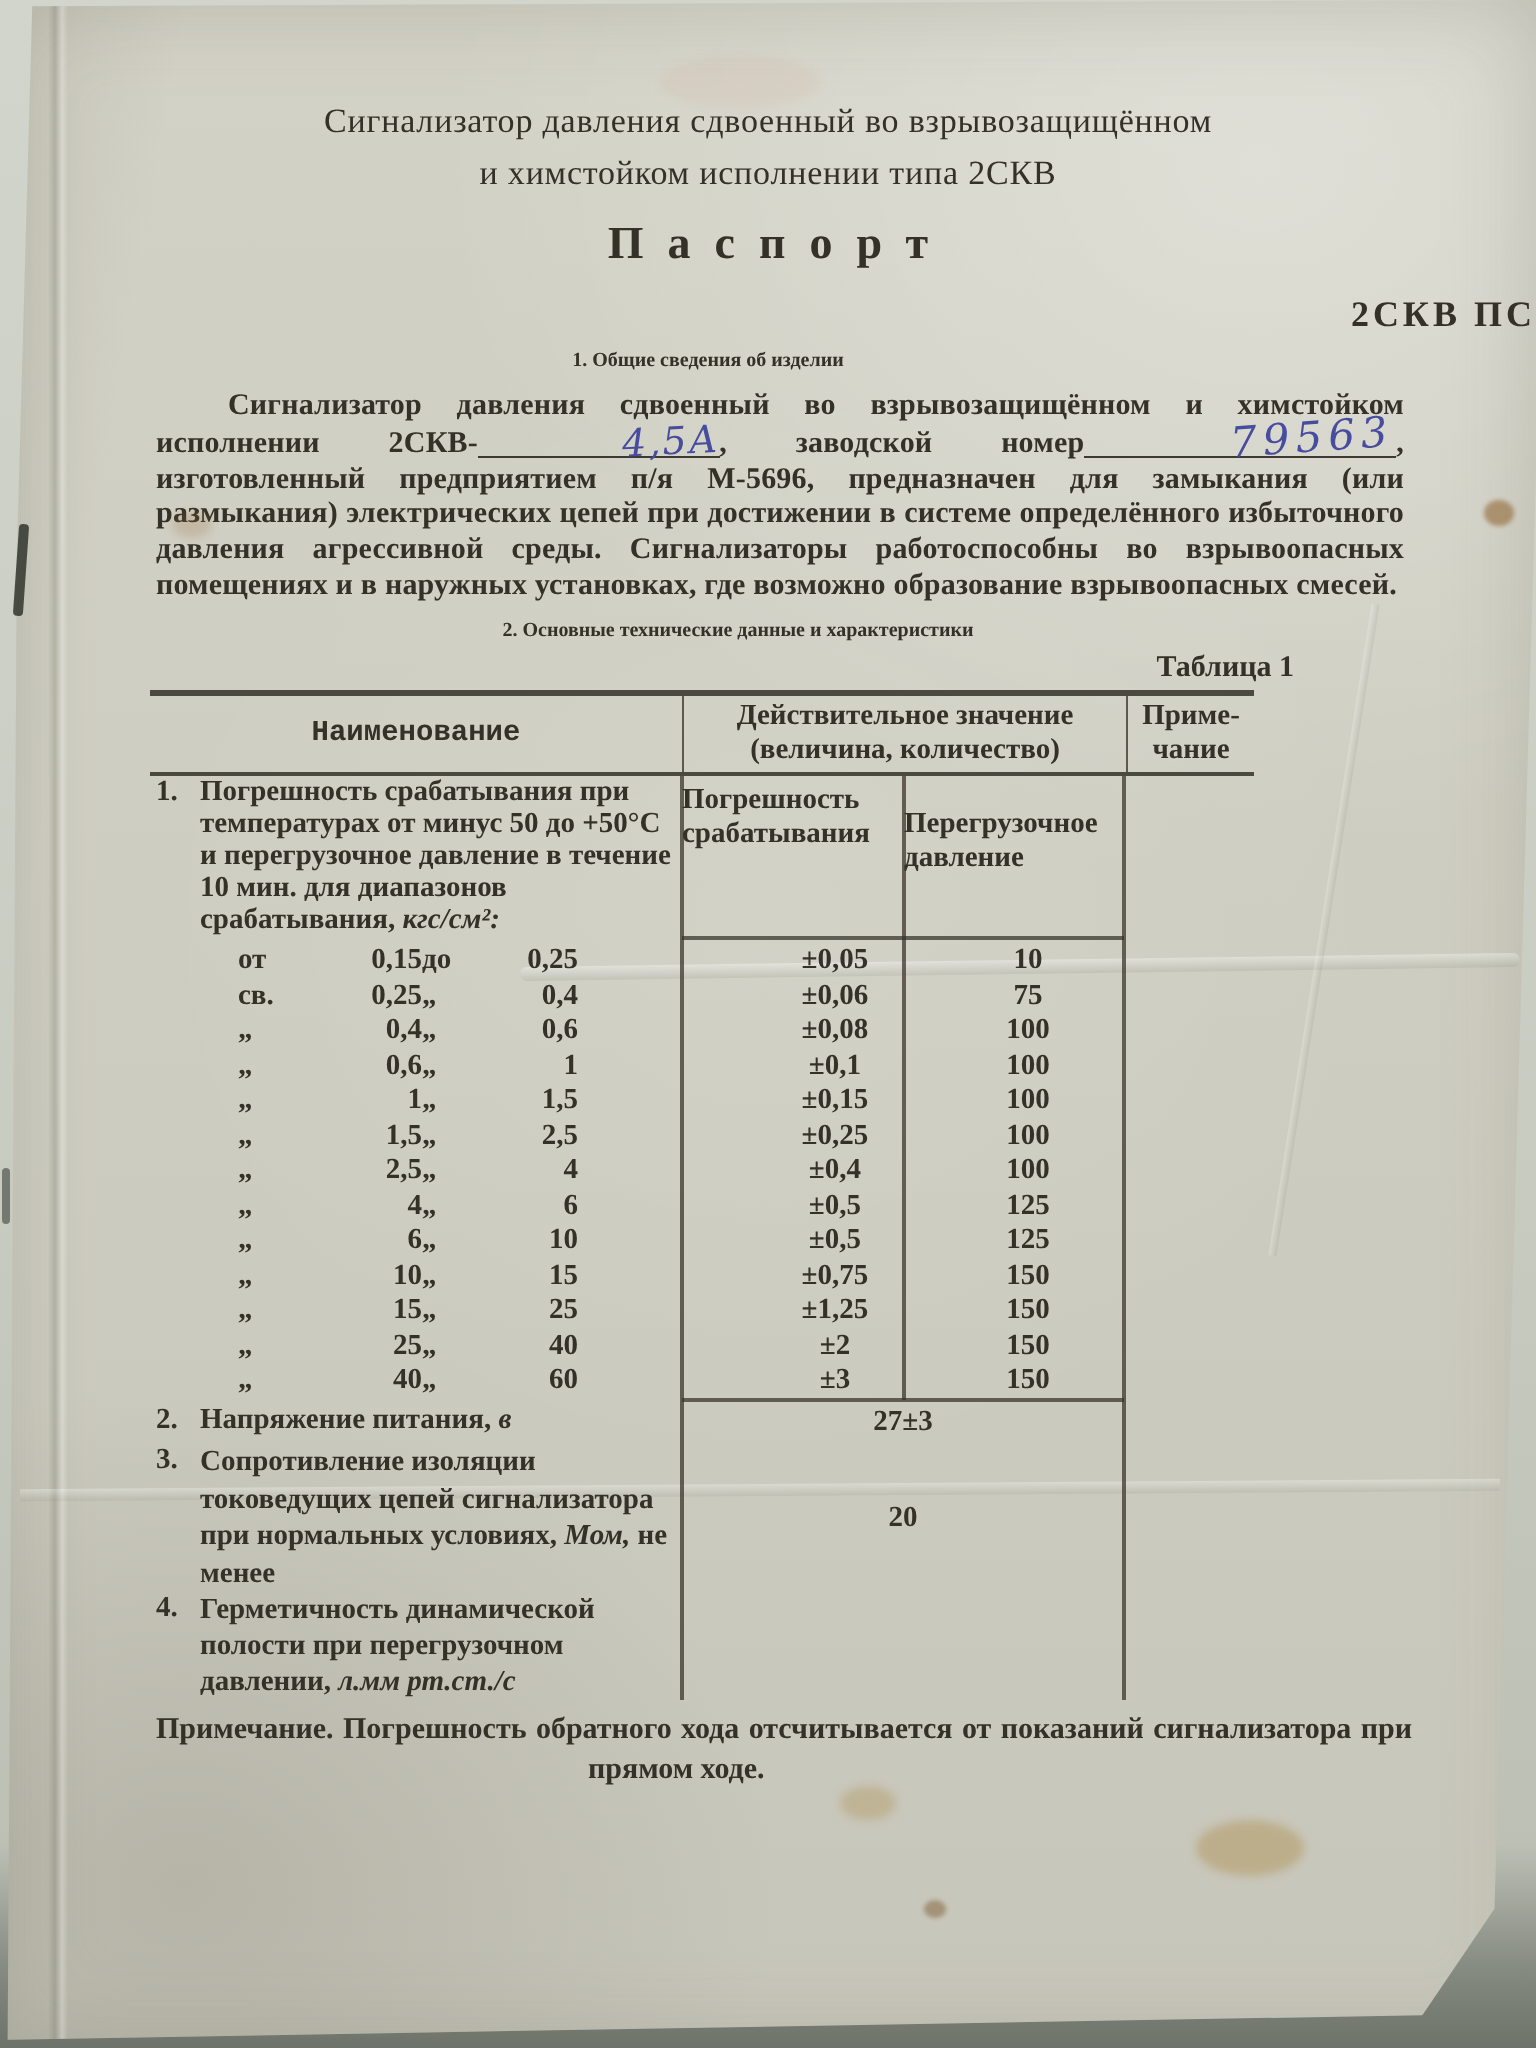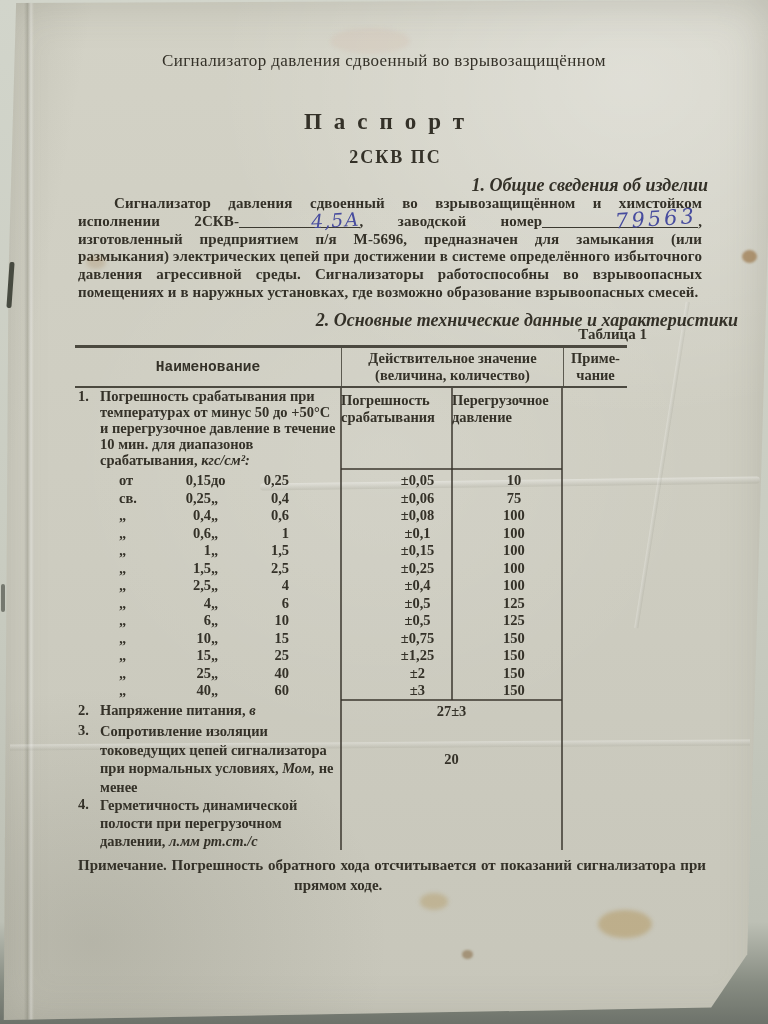--- a/index.html
+++ b/index.html
@@ -16,22 +16,22 @@
       radial-gradient(70% 45% at 12% 92%, rgba(95,95,80,0.18), rgba(0,0,0,0) 55%),
       radial-gradient(60% 40% at 50% 45%, rgba(255,255,255,0.10), rgba(0,0,0,0) 70%),
       linear-gradient(100deg, rgba(115,115,100,0.14), rgba(0,0,0,0) 10%),
       linear-gradient(180deg,#d3d2c6 0%,#cdccc0 55%,#c7c6ba 100%);
     box-shadow:inset 0 0 46px rgba(108,108,92,0.28);
     color:#343128;
   }
   .txt{position:absolute;color:#343128;}
   .title{top:48px;left:40px;right:40px;text-align:center;font-weight:400;font-size:17px;line-height:26px;letter-spacing:0.4px;}
   .doc-title{top:109px;left:0;right:0;text-align:center;font-weight:700;font-size:23px;letter-spacing:12px;text-indent:12px;}
-  .doc-code{top:147px;left:0;right:0;text-align:center;font-weight:700;font-size:18px;letter-spacing:2px;margin-left:23px;}
-  .s-heading{text-align:right;font-weight:700;font-size:18px;left:0;right:60px;font-style:italic;}
+  .doc-code{top:147px;left:0;right:0;text-align:right;font-weight:700;font-size:18px;letter-spacing:2px;margin-left:23px;}
+  .s-heading{text-align:center;font-weight:700;font-size:10px;left:0;right:60px;}
   .s1{top:175px;}
   .s2{top:310px;right:30px;}
   .para{top:195px;left:78px;width:624px;font-size:15px;line-height:17.8px;font-weight:700;text-align:justify;text-indent:36px;letter-spacing:0.1px;}
   .blank{display:inline-block;border-bottom:1.6px solid #3c3a31;text-align:center;line-height:12px;vertical-align:baseline;}
   .blank-model{min-width:86px;}
   .blank-serial{min-width:156px;}
   .hw{font-family:"DejaVu Serif",serif;font-style:italic;font-weight:400;color:#474c9e;display:inline-block;}
   .hw-model{font-size:19px;letter-spacing:1px;transform:rotate(-3deg) translateY(2px);}
   .hw-serial{font-size:21px;letter-spacing:3px;transform:rotate(-4deg) translateY(1px);}
   .tbl-label{top:326px;left:75px;width:572px;text-align:right;font-weight:700;font-size:15px;}
@@ -45,21 +45,21 @@
   .tbl-body{position:relative;height:462px;}
   .dv{position:absolute;top:0;width:1.5px;background:rgba(52,49,40,0.72);}
   .dv1{left:265px;height:462px;}
   .dv2{left:376px;height:312px;}
   .dv3{left:486px;height:462px;}
   .col-name{position:absolute;left:0;top:0;width:266px;}
   .col-val{position:absolute;left:266px;top:0;width:221px;}
   .subhead{height:84px;display:flex;}
   .sub{padding-top:4px;text-align:left;line-height:17px;}
   .sub-err{width:111px;}
-  .sub-pres{width:110px;}
+  .sub-pres{width:110px;margin-top:12px;}
   .subrule{position:absolute;left:266px;top:80px;width:221px;height:1.6px;background:rgba(52,49,40,0.72);}
   .midrule{position:absolute;left:266px;top:311px;width:221px;height:1.6px;background:rgba(52,49,40,0.72);}
   .item{display:flex;}
   .inum{width:25px;padding-left:3px;box-sizing:border-box;}
   .itext{flex:1;text-align:left;}
   .item1{height:84px;}
   .item1 .itext{line-height:16px;font-size:14.5px;}
   .item2{height:22px;line-height:21px;}
   .item3{height:74px;}
   .item3 .itext{line-height:18.5px;}
@@ -103,20 +103,21 @@
 
 <div class="page">
 
   <div class="crease crease-spine"></div>
   <div class="crease crease-mid"></div>
   <div class="crease crease-low"></div>
   <div class="crease crease-right"></div>
 
   <div class="txt title">
     <div>Сигнализатор давления сдвоенный во взрывозащищённом</div>
+    <div>и химстойком исполнении типа 2СКВ</div>
   </div>
 
   <div class="txt doc-title">Паспорт</div>
   <div class="txt doc-code">2СКВ ПС</div>
 
   <div class="txt s-heading s1">1. Общие сведения об изделии</div>
 
   <div class="txt para"><span>Сигнализатор давления сдвоенный во взрывозащищённом и химстойком исполнении 2СКВ-</span><span class="blank blank-model"><span class="hw hw-model">4,5А</span></span><span>, заводской номер</span><span class="blank blank-serial"><span class="hw hw-serial">79563</span></span><span>, изготовленный предприятием п/я М-5696, предназначен для замыкания (или размыкания) электрических цепей при достижении в системе определённого избыточного давления агрессивной среды.  Сигнализаторы работоспособны во взрывоопасных помещениях и в наружных установках, где возможно образование взрывоопасных смесей.</span></div>
 
   <div class="txt s-heading s2">2. Основные технические данные и характеристики</div>

